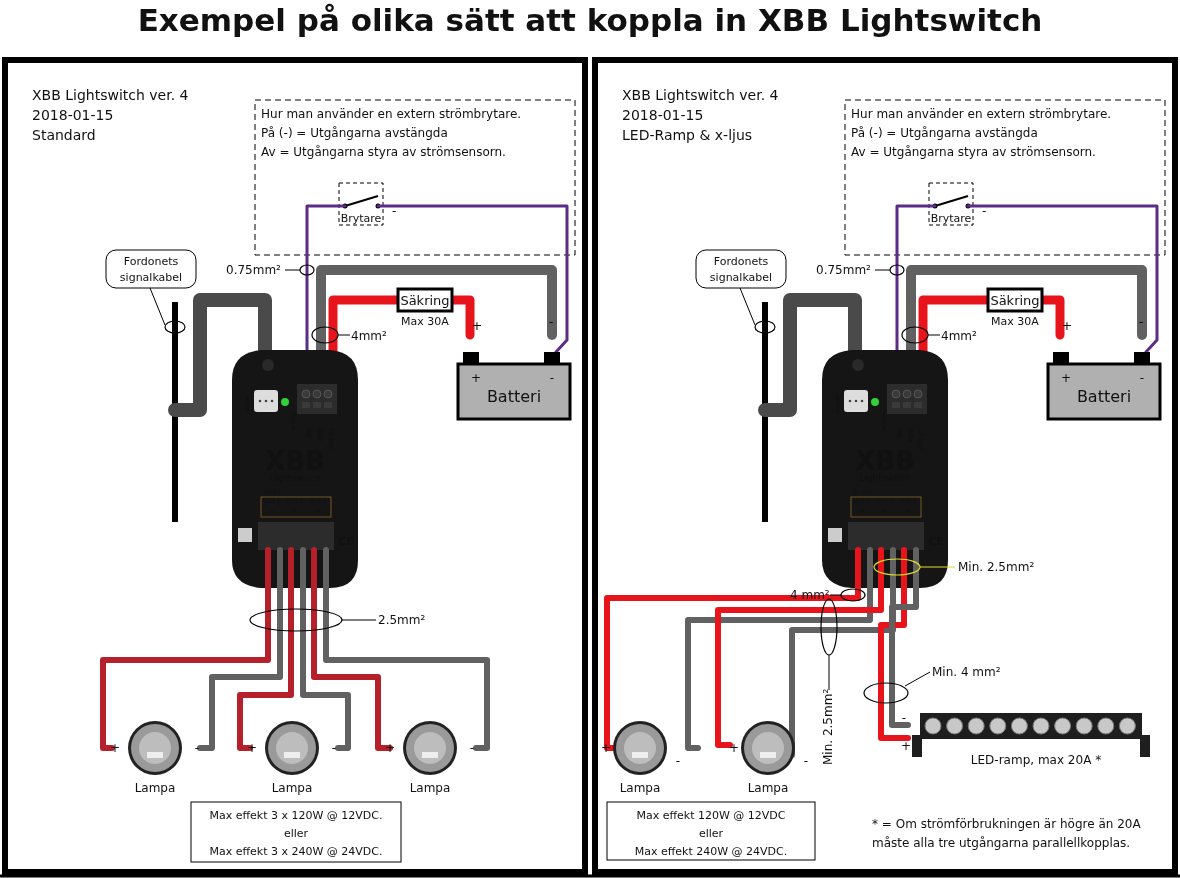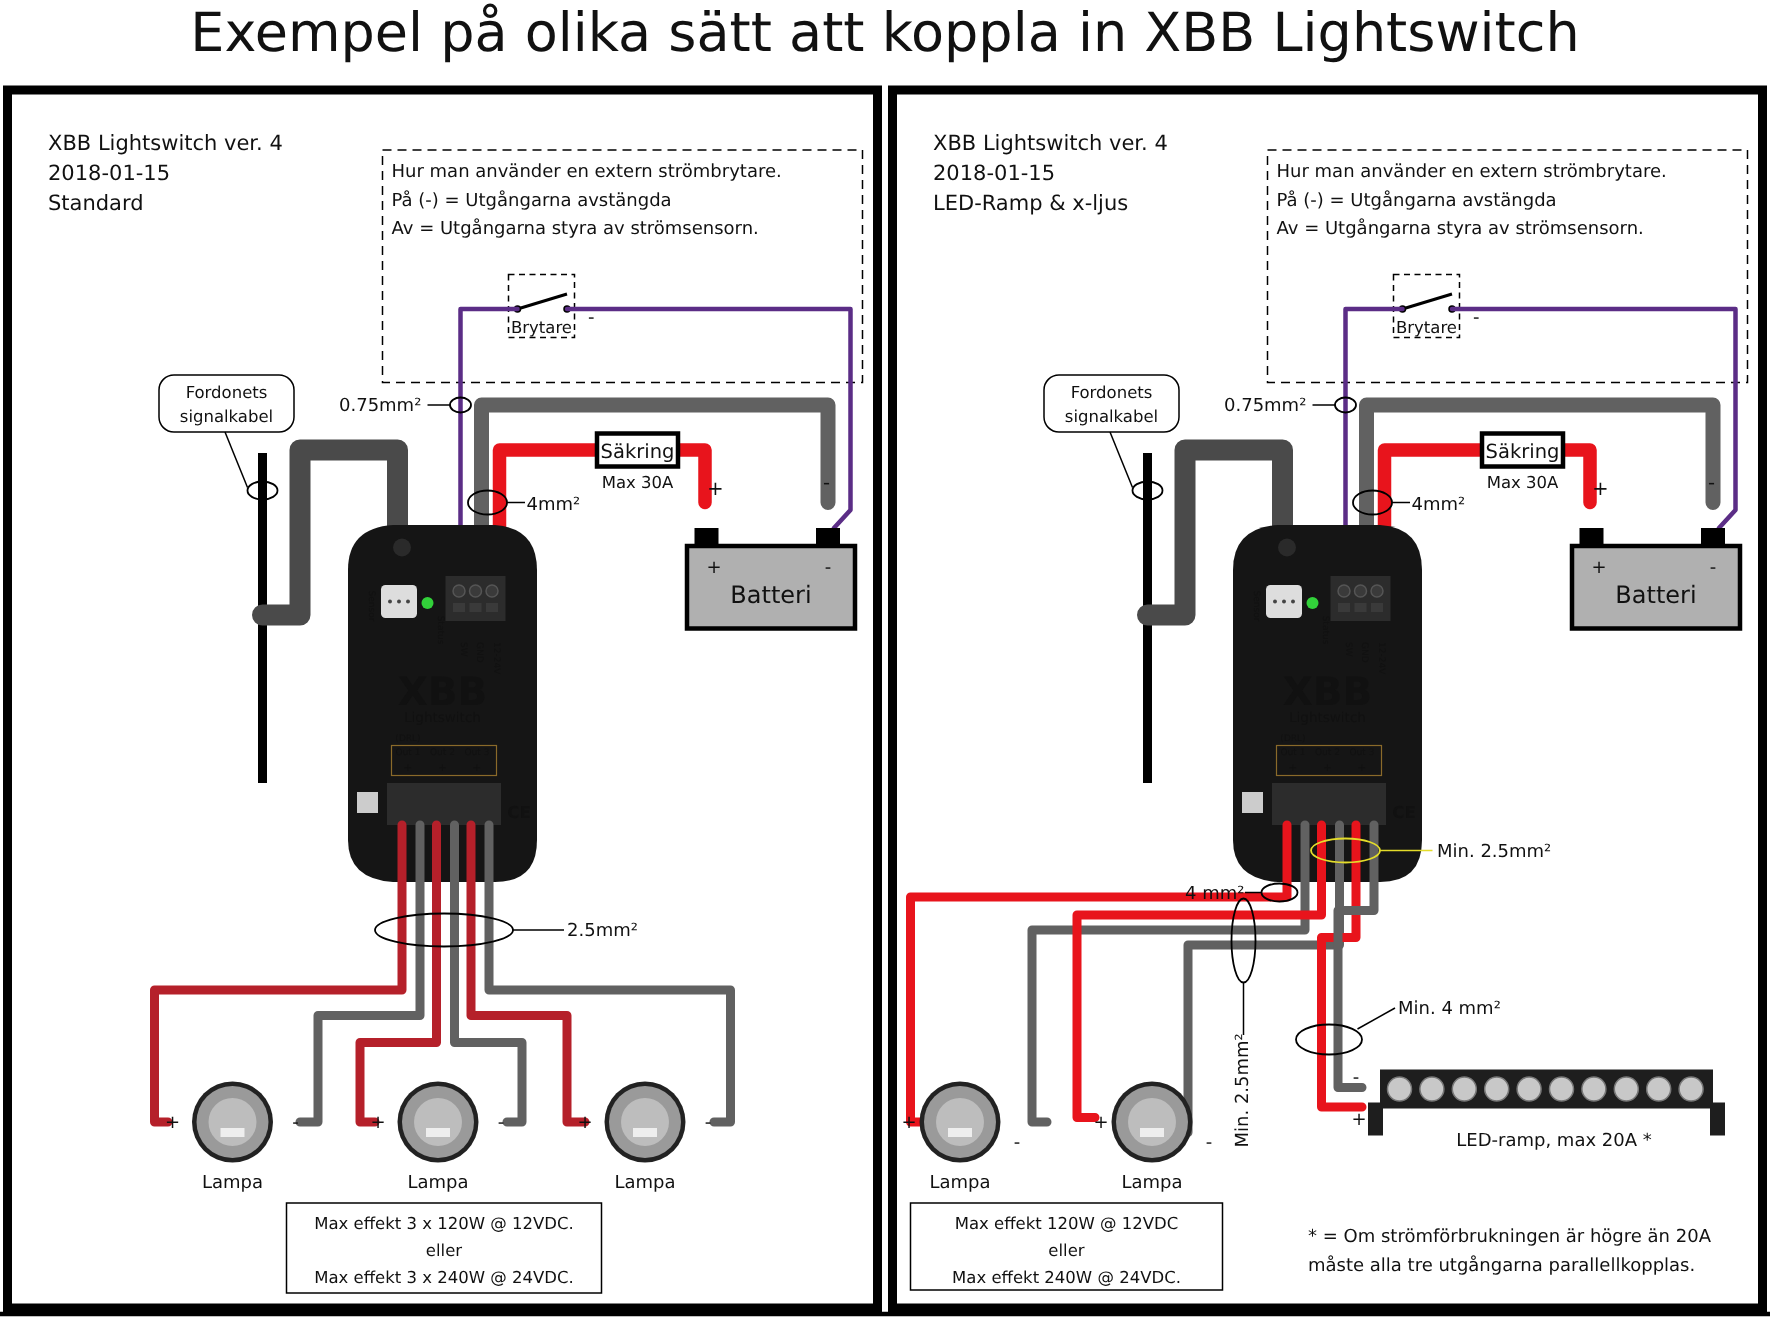--- a/index.html
+++ b/index.html
@@ -1,17 +1,17 @@
 <!DOCTYPE html>
 <html><head>
 <meta charset="utf-8">
 <style>
   html,body{margin:0;padding:0;background:#fff;}
   body{width:1180px;height:878px;position:relative;overflow:hidden;font-family:"DejaVu Sans","Liberation Sans",sans-serif;}
-  #title{position:absolute;left:0;top:2px;width:1180px;text-align:center;font-size:36px;font-weight:normal;color:#111;}
+  #title{position:absolute;left:0;top:2px;width:1180px;text-align:center;font-size:31px;font-weight:bold;color:#111;}
   svg{position:absolute;left:0;top:0;}
   .t{font-family:"DejaVu Sans","Liberation Sans",sans-serif;fill:#111;}
 </style>
 </head>
 <body>
 
 <div id="title">Exempel på olika sätt att koppla in XBB Lightswitch</div>
 
 <svg id="diagram" width="1180" height="878" viewBox="0 0 1180 878">
 

